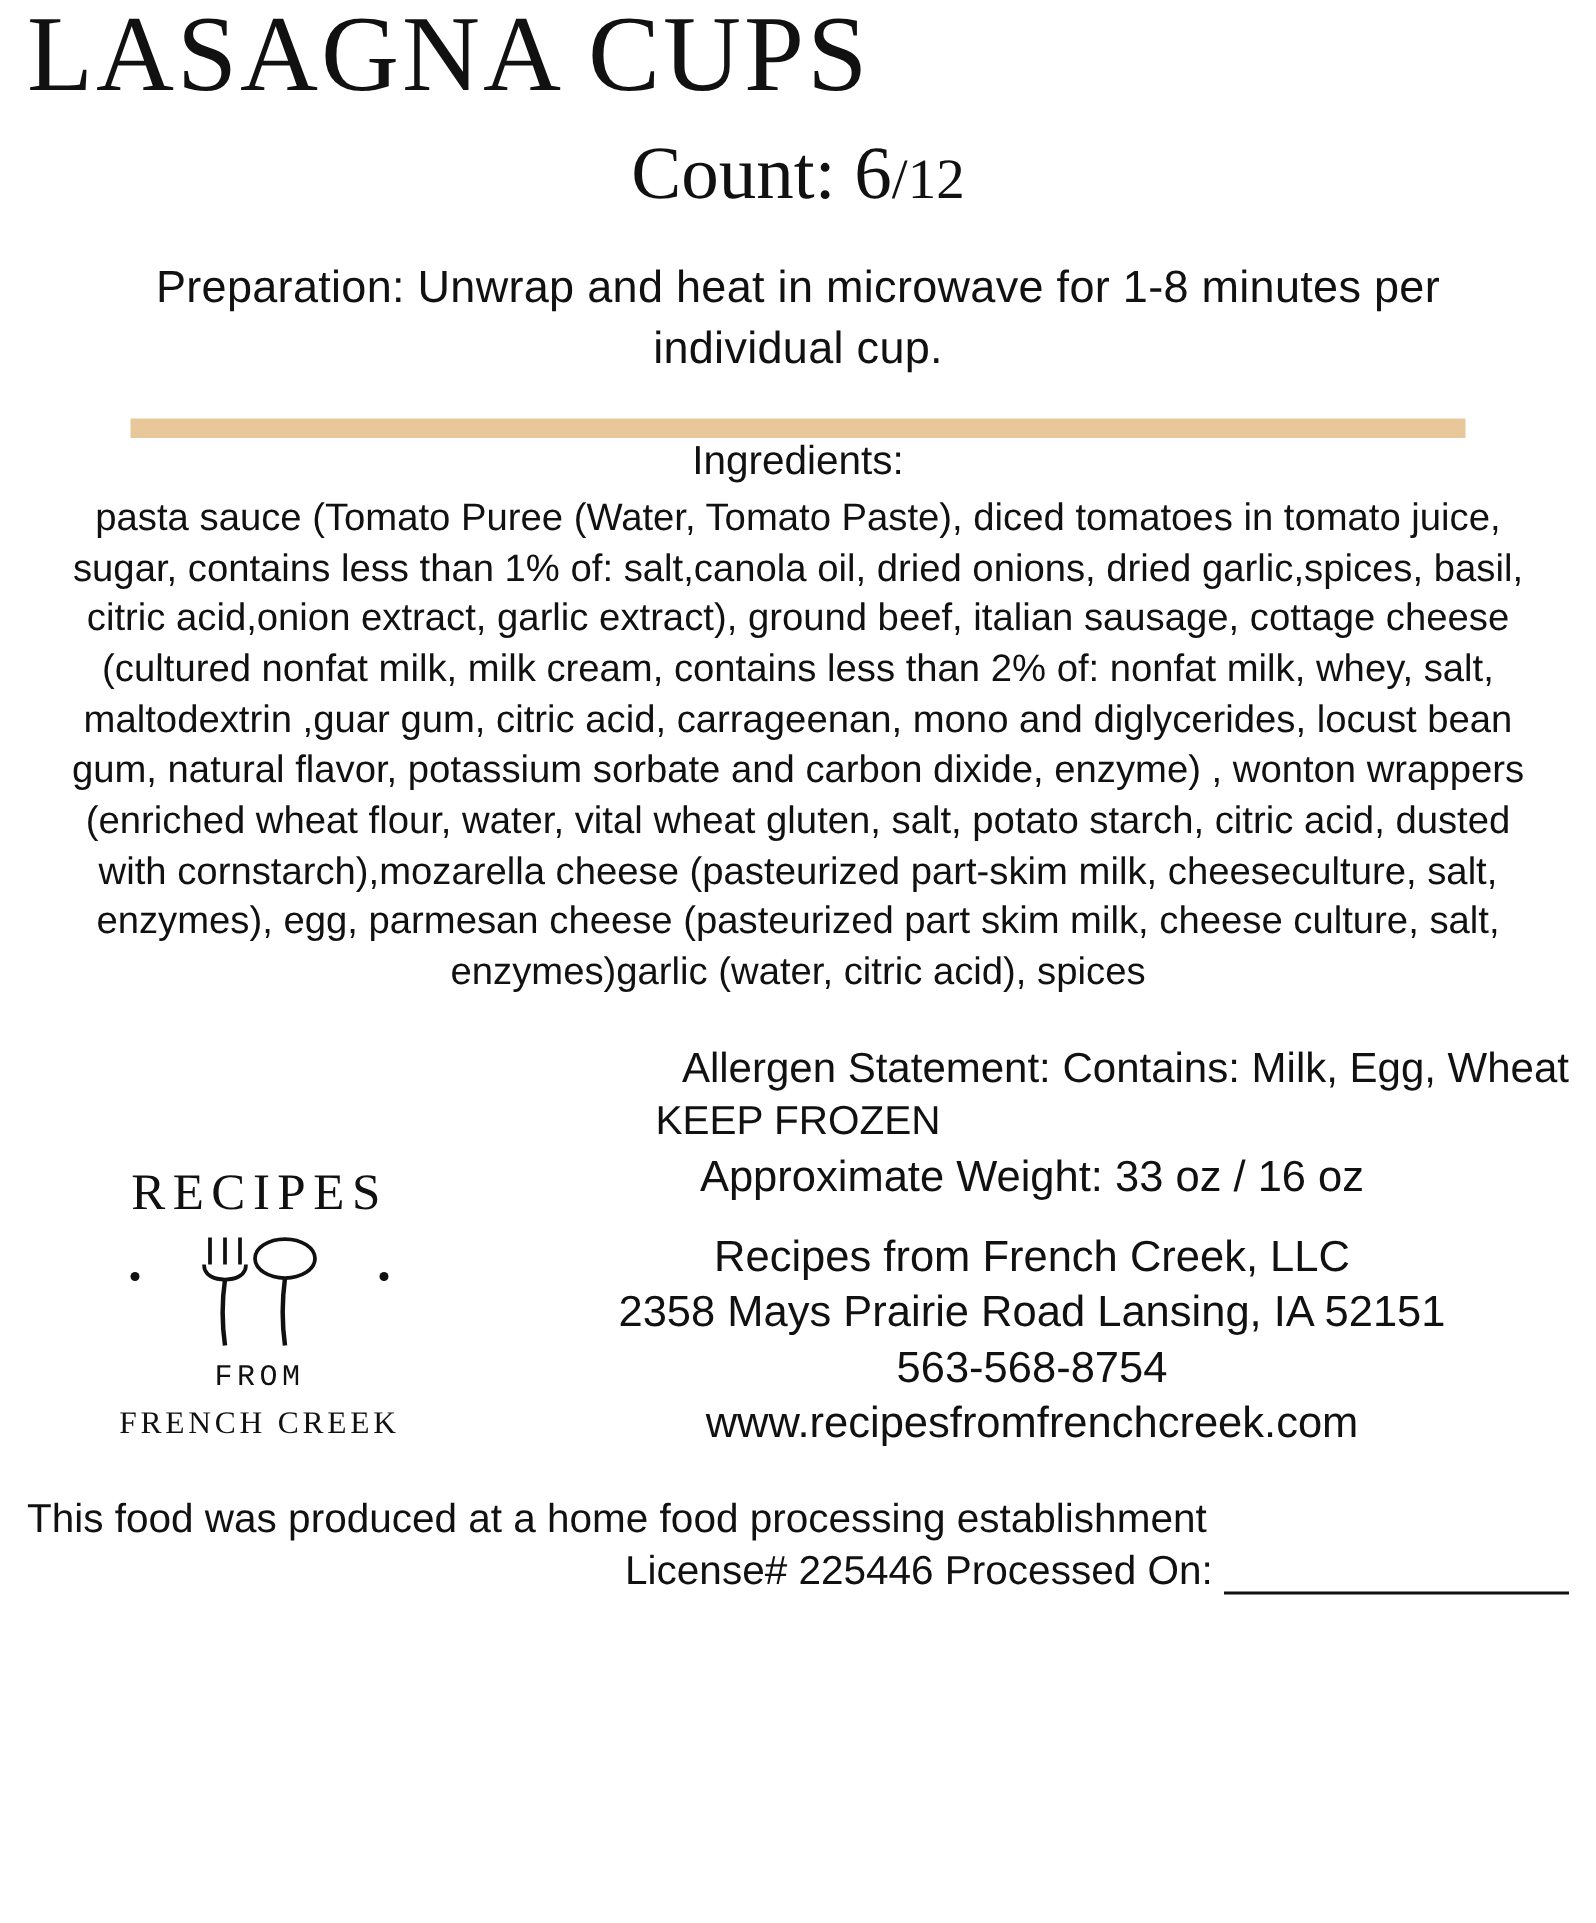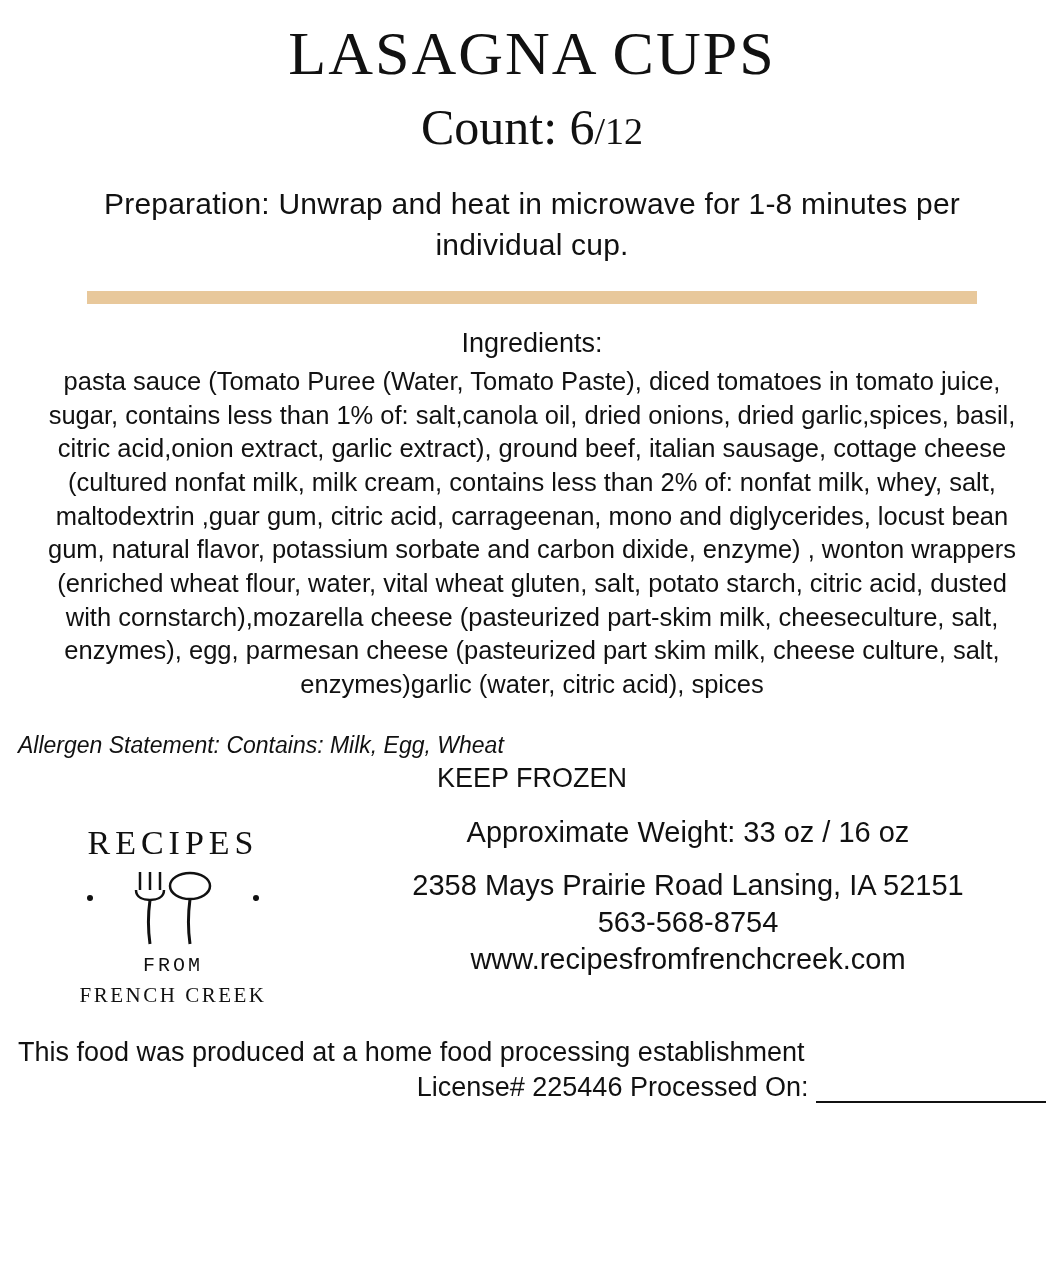--- a/index.html
+++ b/index.html
@@ -16,25 +16,24 @@
   }
   .label {
     position: relative;
     width: 1064px;
     height: 1282px;
     box-sizing: border-box;
     padding: 0 18px;
   }
   .product-title {
     font-family: "Liberation Serif", serif;
-    font-size: 62px;
+    font-size: 72px;
     line-height: 1.0;
     letter-spacing: 2px;
-    text-align: center;
-    margin-top: 22px;
+    text-align: left;
     font-weight: 400;
   }
   .count-row {
     font-family: "Liberation Serif", serif;
     font-size: 50px;
     text-align: center;
     margin-top: 14px;
     font-weight: 400;
   }
   .count-row .count-num {
@@ -53,44 +52,42 @@
   }
   .divider {
     width: 890px;
     height: 13px;
     background: #e8c89b;
     margin: 26px auto 0 auto;
   }
   .ing-heading {
     text-align: center;
     font-size: 27px;
-    margin-top: 24px;
   }
   .ing-body {
     text-align: center;
     font-size: 25.5px;
     line-height: 1.32;
     margin: 6px auto 0 auto;
     width: 1000px;
   }
   .allergen {
-    text-align: left;
-    font-size: 23px;
+    text-align: right;
+    font-size: 28px;
     margin-top: 30px;
-    font-style: italic;
   }
   .keep-frozen {
     text-align: center;
     font-size: 27px;
     margin-top: 4px;
   }
   .info-block {
     display: flex;
     align-items: flex-start;
-    margin-top: 22px;
+    margin-top: 6px;
     padding-left: 30px;
   }
   .logo {
     width: 250px;
     flex: 0 0 250px;
     text-align: center;
     padding-top: 8px;
   }
   .logo-word {
     font-family: "Liberation Serif", serif;
@@ -186,20 +183,21 @@
         <path d="M82 8 L82 26" stroke="#111" stroke-width="2.5" fill="none"></path>
         <path d="M58 26 C 58 34, 66 36, 72 36 C 78 36, 86 34, 86 26" fill="none" stroke="#111" stroke-width="2.5"></path>
         <path d="M72 36 C 70 50, 70 66, 72 80" fill="none" stroke="#111" stroke-width="3"></path>
       </svg>
       <div class="logo-from">FROM</div>
       <div class="logo-creek">FRENCH CREEK</div>
     </div>
 
     <div class="company">
       <div class="weight">Approximate Weight: 33 oz / 16 oz</div>
+      <div class="company-line">Recipes from French Creek, LLC</div>
       <div class="company-line">2358 Mays Prairie Road Lansing, IA 52151</div>
       <div class="company-line">563-568-8754</div>
       <div class="company-line">www.recipesfromfrenchcreek.com</div>
     </div>
 
   </div>
 
   <div class="footer">This food was produced at a home food processing establishment</div>
   <div class="license-line">
     <span>License# 225446 Processed On:</span>

